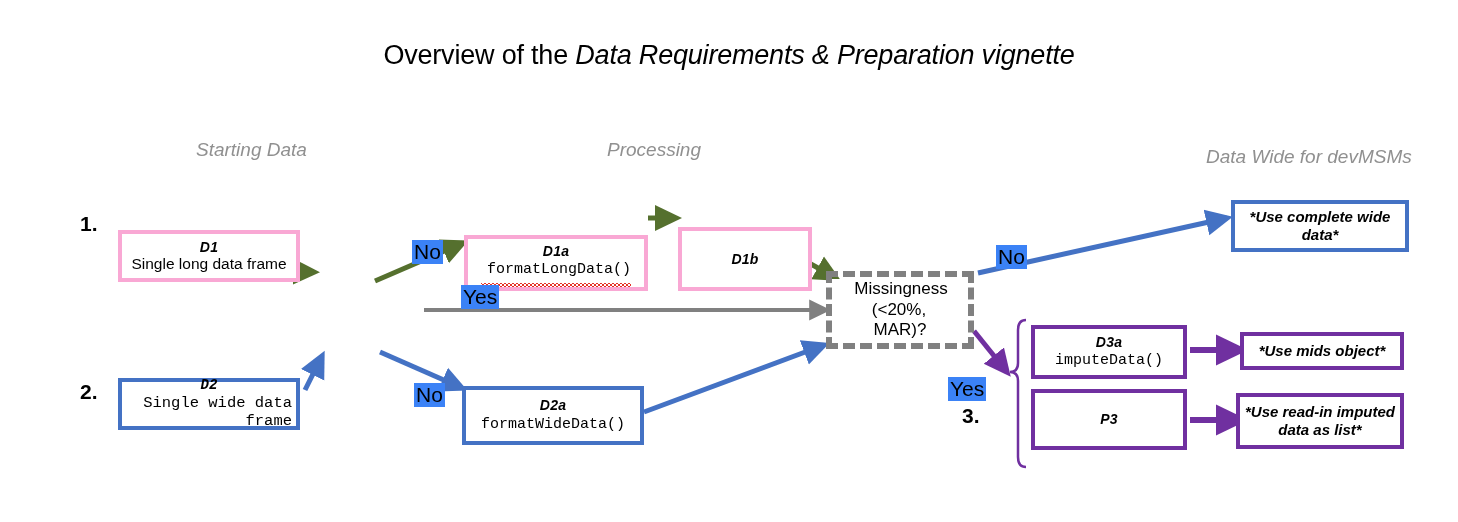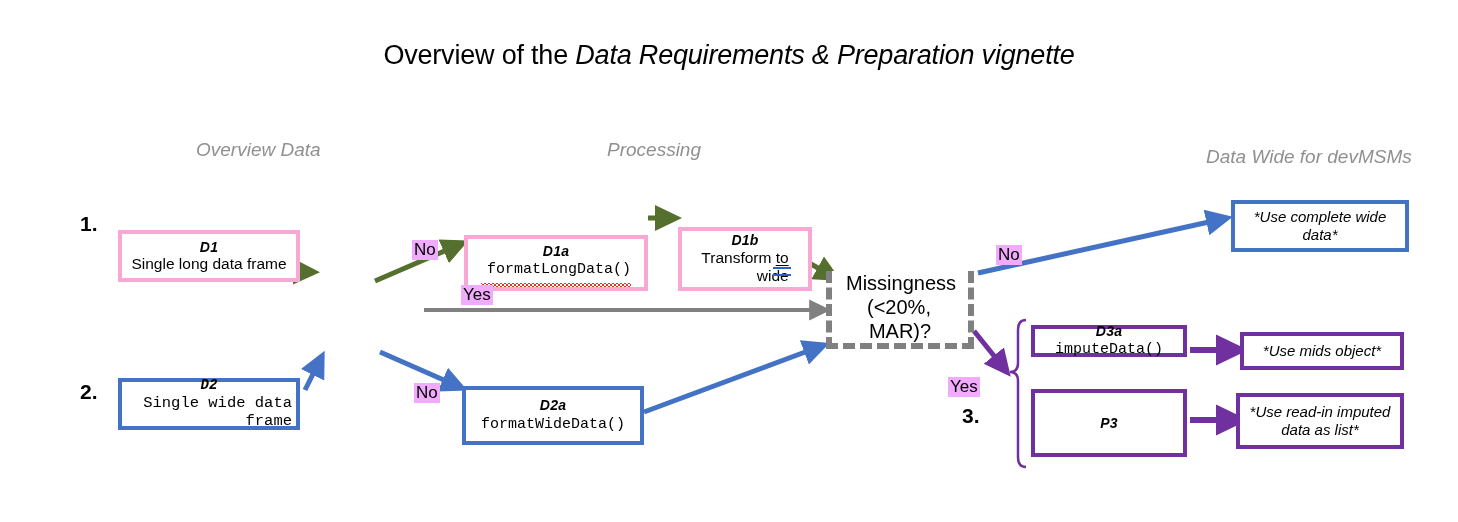--- a/index.html
+++ b/index.html
@@ -100,21 +100,21 @@
       linear-gradient(-45deg, transparent 40%, #e53228 40%, #e53228 60%, transparent 60%);
     background-size: 4px 4px;
     background-repeat: repeat-x;
   }
   .green-box { border: 4px solid #f9a8d4; margin-top: 31px; }
   .blue-box  { border: 4px solid #4472C4; }
   .purple-box{ border: 4px solid #7030A0; }
 
   .outbox {
     font-style: italic;
-    font-weight: normal;
+    font-weight: bold;
     font-size: 15px;
   }
 
   
   .ulink { text-decoration: underline; text-underline-offset: 2px; }
   .dbl-underline {
     display: inline-block;
     position: relative;
   }
   .dbl-mark {
@@ -128,49 +128,49 @@
     border-bottom: 2px solid #2f5fc0;
   }
 
   
   .decision {
     position: absolute;
     box-sizing: border-box;
     border: 6px dashed #808080;
     background: transparent;
     display: flex;
-    align-items: flex-end;
+    align-items: center;
     justify-content: center;
     text-align: center;
-    font-size: 20px;
+    font-size: 17px;
     line-height: 1.2;
     color: #000;
   }
   .decision span { background: #fff; padding: 0 2px; }
 
   
   .edge-label {
     position: absolute;
-    font-size: 17px;
+    font-size: 21px;
     color: #000;
-    background: #f0abfc;
+    background: #3b82f6;
     padding: 0 2px;
     white-space: nowrap;
   }
 </style>
 </head>
 <body>
 
 <div id="canvas">
 
   <div class="title">
     <span>Overview of the </span><span class="em">Data Requirements &amp; Preparation vignette</span>
   </div>
 
-  <div class="col-header" style="left:196px; top:139px;">Overview Data</div>
+  <div class="col-header" style="left:196px; top:139px;">Starting Data</div>
   <div class="col-header" style="left:607px; top:139px;">Processing</div>
   <div class="col-header" style="left:1206px; top:146px;">Data Wide for devMSMs</div>
 
   <div class="step-num" style="left:80px; top:212px;">1.</div>
   <div class="step-num" style="left:80px; top:380px;">2.</div>
   <div class="step-num" style="left:962px; top:404px;">3.</div>
 
   <svg id="flow-svg" viewBox="0 0 1458 522">
     <defs>
       <marker id="ah-green" markerWidth="6" markerHeight="6" refX="4.2" refY="3" orient="auto">
@@ -228,39 +228,38 @@
     <div class="body">Single long data frame</div>
   </div>
 
   <div class="node green-box" style="left:464px; top:204px; width:184px; height:56px;">
     <div class="code-id">D1a</div>
     <div class="body"><span class="mono spell">formatLongData()</span><span class="squiggle" style="position:relative;display:block;margin:0 auto;width:150px;height:4px;"></span></div>
   </div>
 
   <div class="node green-box" style="left:678px; top:196px; width:134px; height:64px;">
     <div class="code-id">D1b</div>
-    <div class="body"><span>Transform </span><span class="ulink dbl-underline"><span>to</span><span class="dbl-mark"></span></span><br><span>wide</span></div>
   </div>
 
   <div class="node blue-box" style="left:118px; top:378px; width:182px; height:52px;font-family:Liberation Mono, monospace;">
     <div class="code-id">D2</div>
     <div class="body">Single wide data frame</div>
   </div>
 
   <div class="node blue-box" style="left:462px; top:386px; width:182px; height:59px;">
     <div class="code-id">D2a</div>
     <div class="body"><span class="mono">formatWideData()</span></div>
   </div>
 
-  <div class="node purple-box" style="left:1031px; top:325px; width:156px; height:32px;">
+  <div class="node purple-box" style="left:1031px; top:325px; width:156px; height:54px;">
     <div class="code-id">D3a</div>
     <div class="body"><span class="mono">imputeData()</span></div>
   </div>
 
-  <div class="node purple-box" style="left:1031px; top:389px; width:156px; height:68px;">
+  <div class="node purple-box" style="left:1031px; top:389px; width:156px; height:61px;">
     <div class="code-id">P3</div>
   </div>
 
   <div class="node blue-box outbox" style="left:1231px; top:200px; width:178px; height:52px;">
     <div>*Use complete wide</div>
     <div>data*</div>
   </div>
 
   <div class="node purple-box outbox" style="left:1236px; top:393px; width:168px; height:56px;">
     <div>*Use read-in imputed</div>

